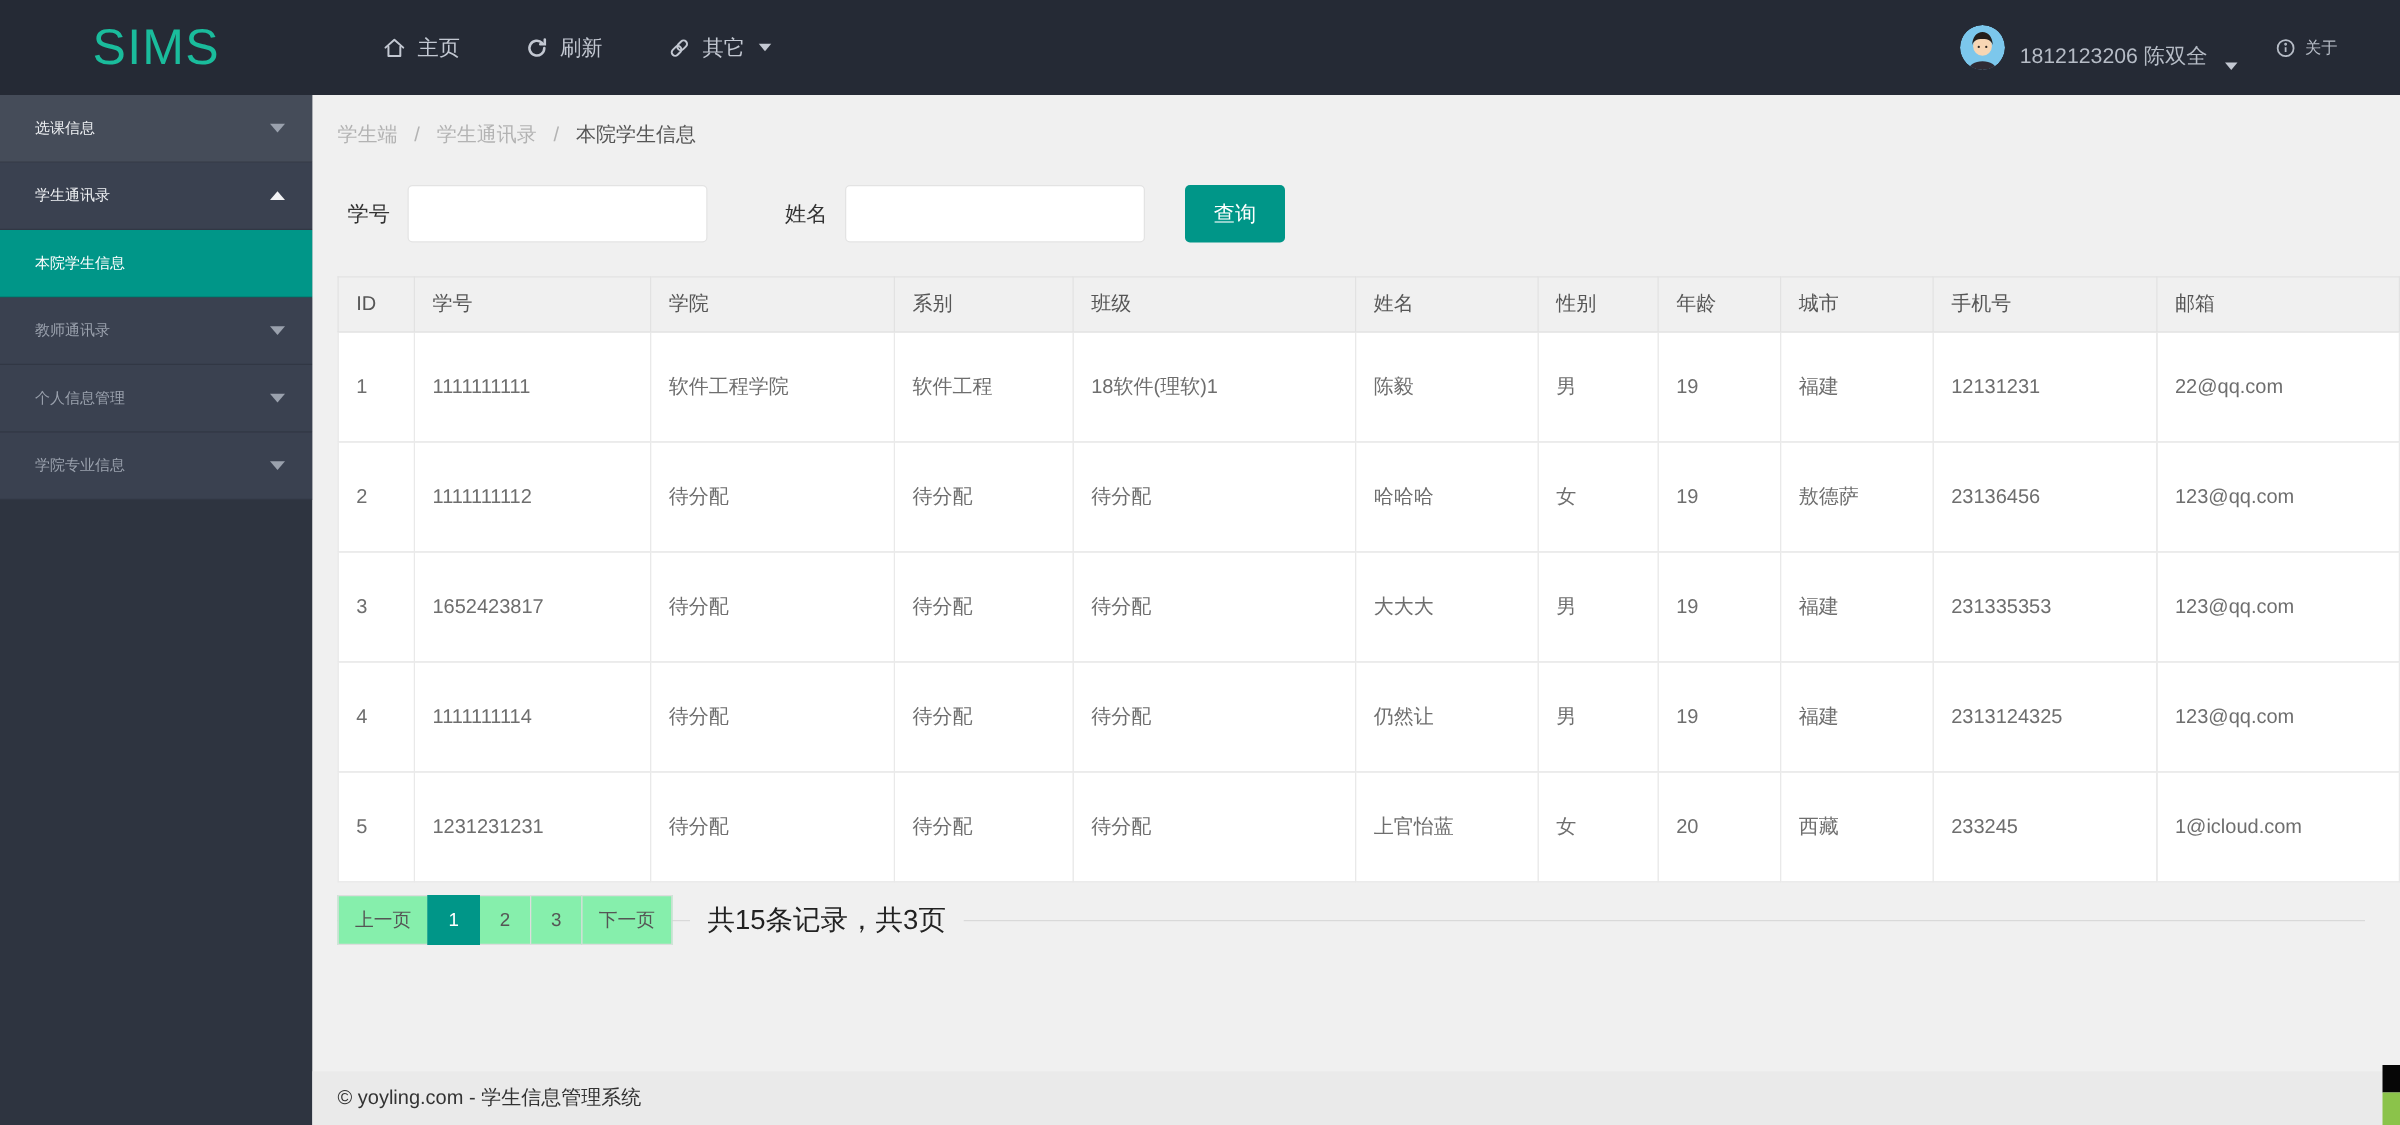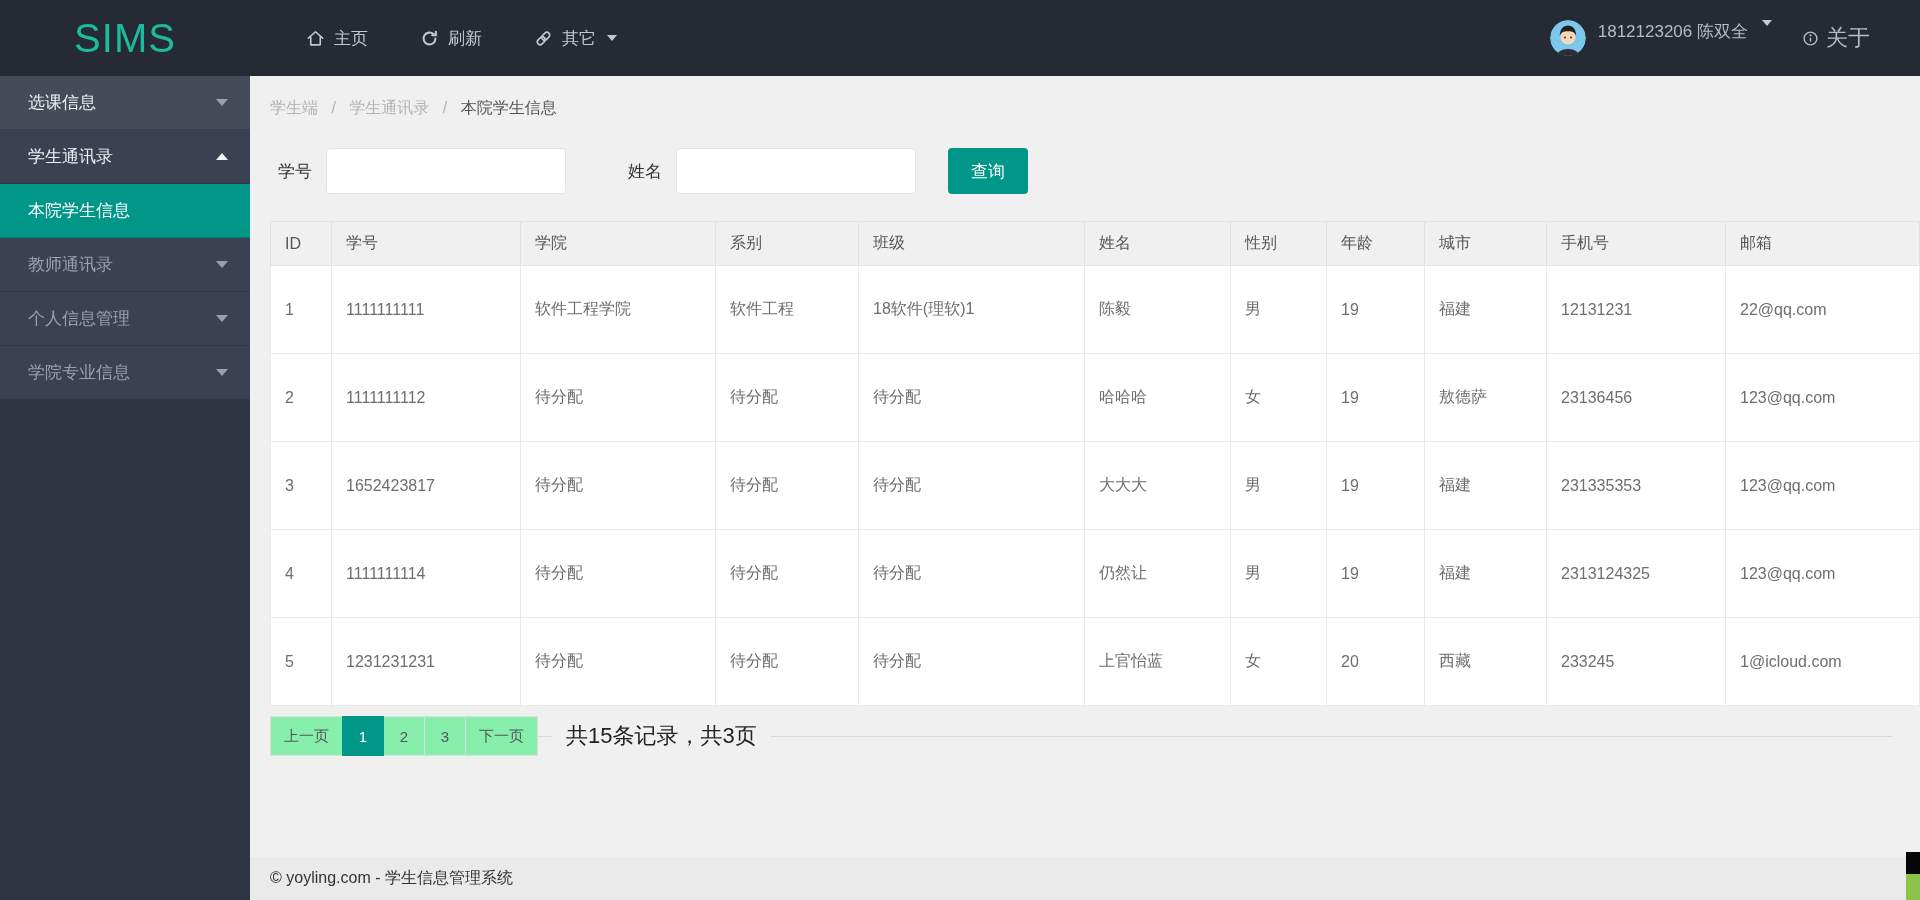--- a/index.html
+++ b/index.html
@@ -10,29 +10,29 @@
   }
   
   .navbar{position:absolute;top:0;left:0;width:1920px;height:76px;background:#252a35;display:flex;align-items:center;z-index:5;}
   .logo{width:250px;text-align:center;font-size:40px;letter-spacing:1px;color:#1abc9c;line-height:76px;}
   .nav-menu{display:flex;align-items:center;gap:52px;margin-left:56px;}
   .nav-item{display:flex;align-items:center;gap:9px;color:#c3c8d2;font-size:17px;cursor:pointer;}
   .nav-item .icon{width:19px;height:19px;display:block;}
   .icon svg{width:100%;height:100%;display:block;}
   .caret{width:0;height:0;border-left:5px solid transparent;border-right:5px solid transparent;border-top:6px solid #c3c8d2;margin-left:2px;}
   .nav-right{margin-left:auto;display:flex;align-items:center;gap:30px;padding-right:50px;}
-  .user-box{display:flex;align-items:flex-start;gap:12px;color:#b6bcc6;font-size:17px;cursor:pointer;}
+  .user-box{display:flex;align-items:flex-end;gap:12px;color:#b6bcc6;font-size:17px;cursor:pointer;}
   .avatar{width:36px;height:36px;border-radius:50%;overflow:hidden;flex:0 0 auto;}
-  .about-box{display:flex;align-items:center;gap:7px;color:#b6bcc6;font-size:22px;cursor:pointer;}
+  .about-box{display:flex;align-items:center;gap:7px;color:#b6bcc6;font-size:13px;cursor:pointer;}
   .about-box .icon{width:17px;height:17px;}
 
   
   .sidebar{position:absolute;top:76px;left:0;width:250px;height:824px;background:#2e3440;}
   .side-item{height:54px;display:flex;align-items:center;justify-content:space-between;
-    padding:0 22px 0 28px;font-size:17px;color:#eef0f3;background:#3a4150;
+    padding:0 22px 0 28px;font-size:12px;color:#eef0f3;background:#3a4150;
     border-bottom:1px solid rgba(0,0,0,0.14);cursor:pointer;box-sizing:border-box;}
   .side-item.light{background:#454c59;}
   .side-item.active{background:#009688;color:#fff;}
   .side-item.dim{color:#9aa1ad;}
   .chev{width:0;height:0;border-left:6px solid transparent;border-right:6px solid transparent;}
   .chev.down{border-top:7px solid #9aa1ad;}
   .chev.up{border-bottom:7px solid #f2f3f5;}
 
   
   .main{position:absolute;left:250px;top:76px;width:1670px;height:824px;background:#f0f0f0;}

